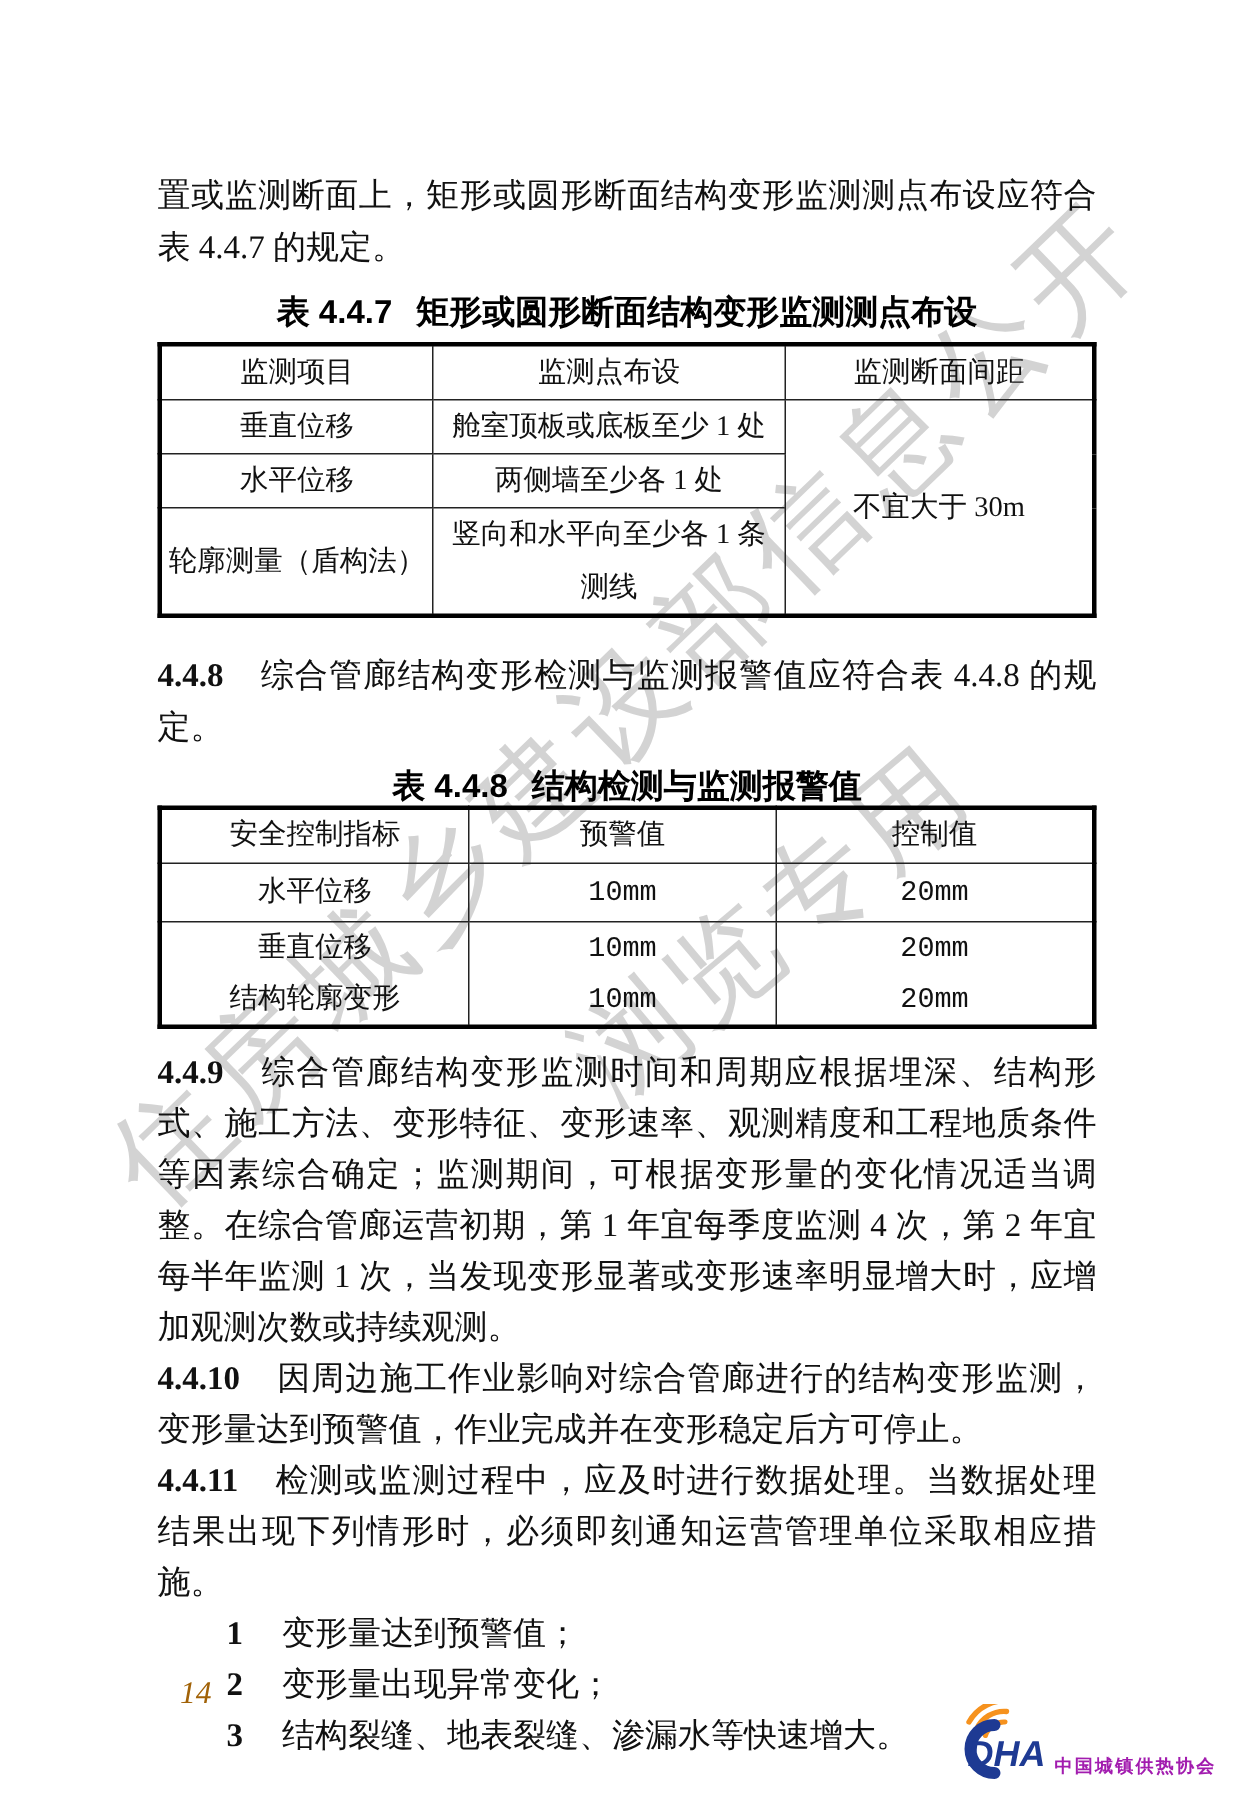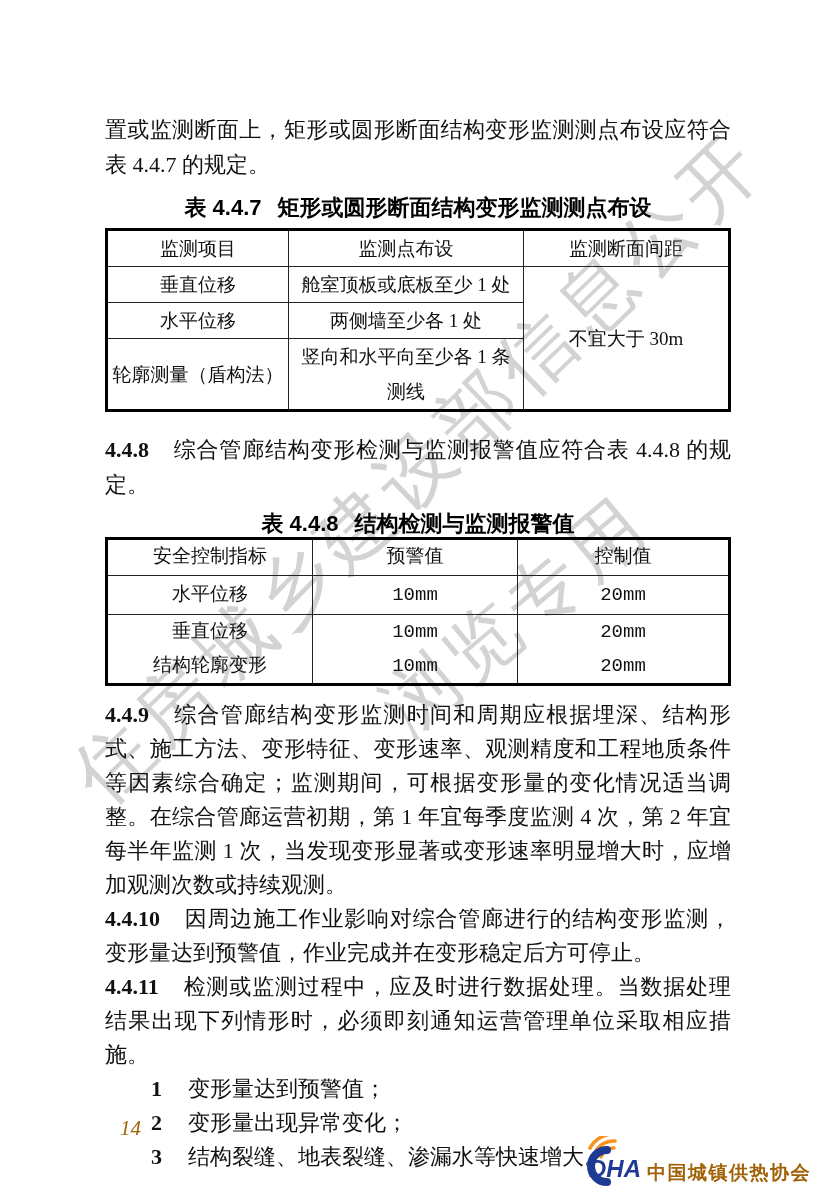--- a/index.html
+++ b/index.html
@@ -57,21 +57,21 @@
   .page-number{
     position:absolute;left:120px;top:1116px;z-index:2;
     font-style:italic;font-size:21px;color:#a16207;
   }
   .logo{
     position:absolute;right:16px;top:1136px;z-index:2;
     display:flex;align-items:flex-end;gap:6px;
   }
   .logo-text{
     font-family:"Liberation Sans","DejaVu Sans",sans-serif;
-    font-weight:bold;font-size:19px;color:#a16207;letter-spacing:1.5px;
+    font-weight:bold;font-size:12px;color:#a21caf;letter-spacing:1.5px;
   }
 </style>
 </head>
 <body>
 
 <div class="page">
 
   <div class="watermark wm1">住房城乡建设部信息公开</div>
   <div class="watermark wm2">浏览专用</div>
 

